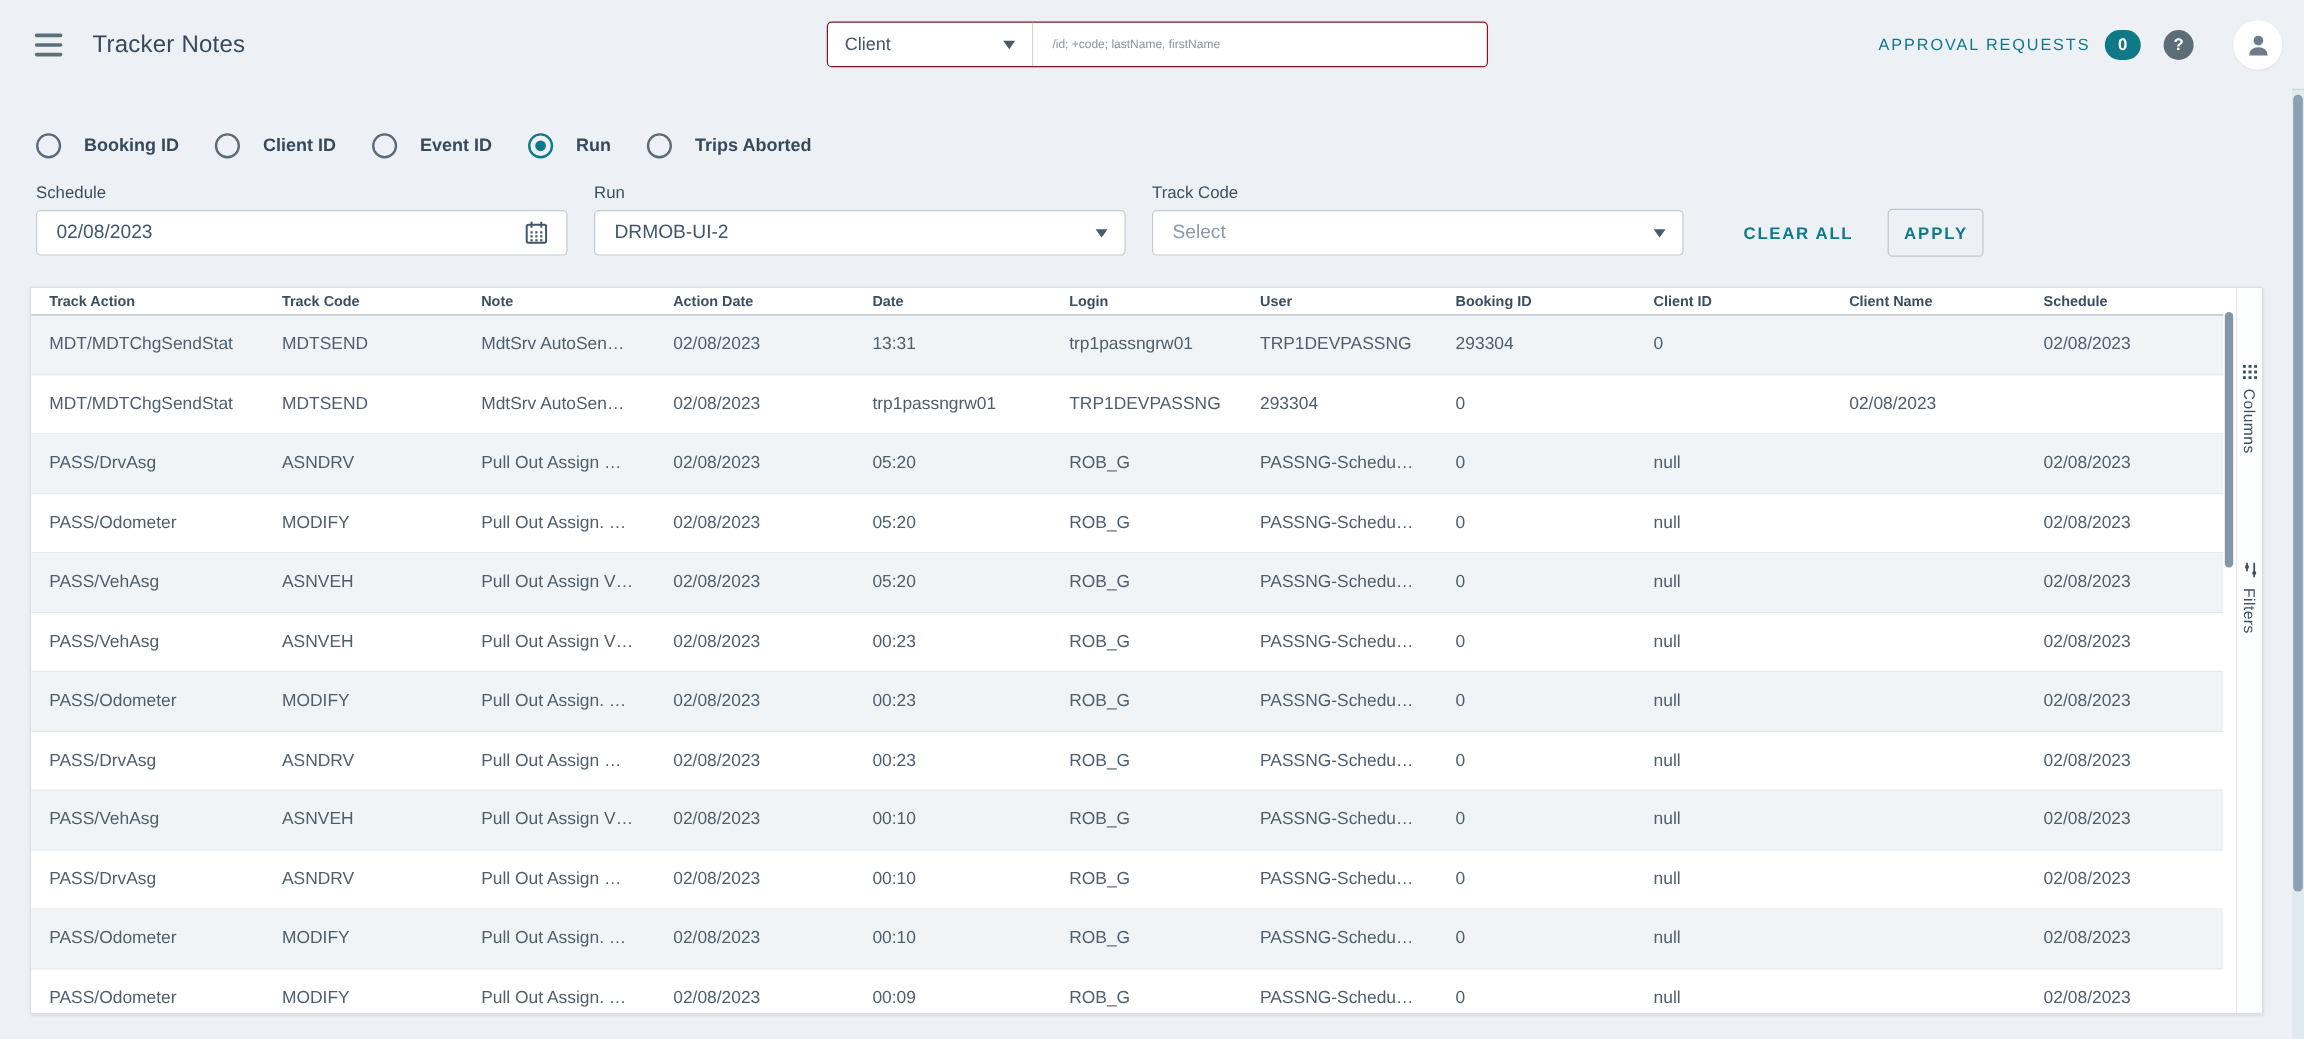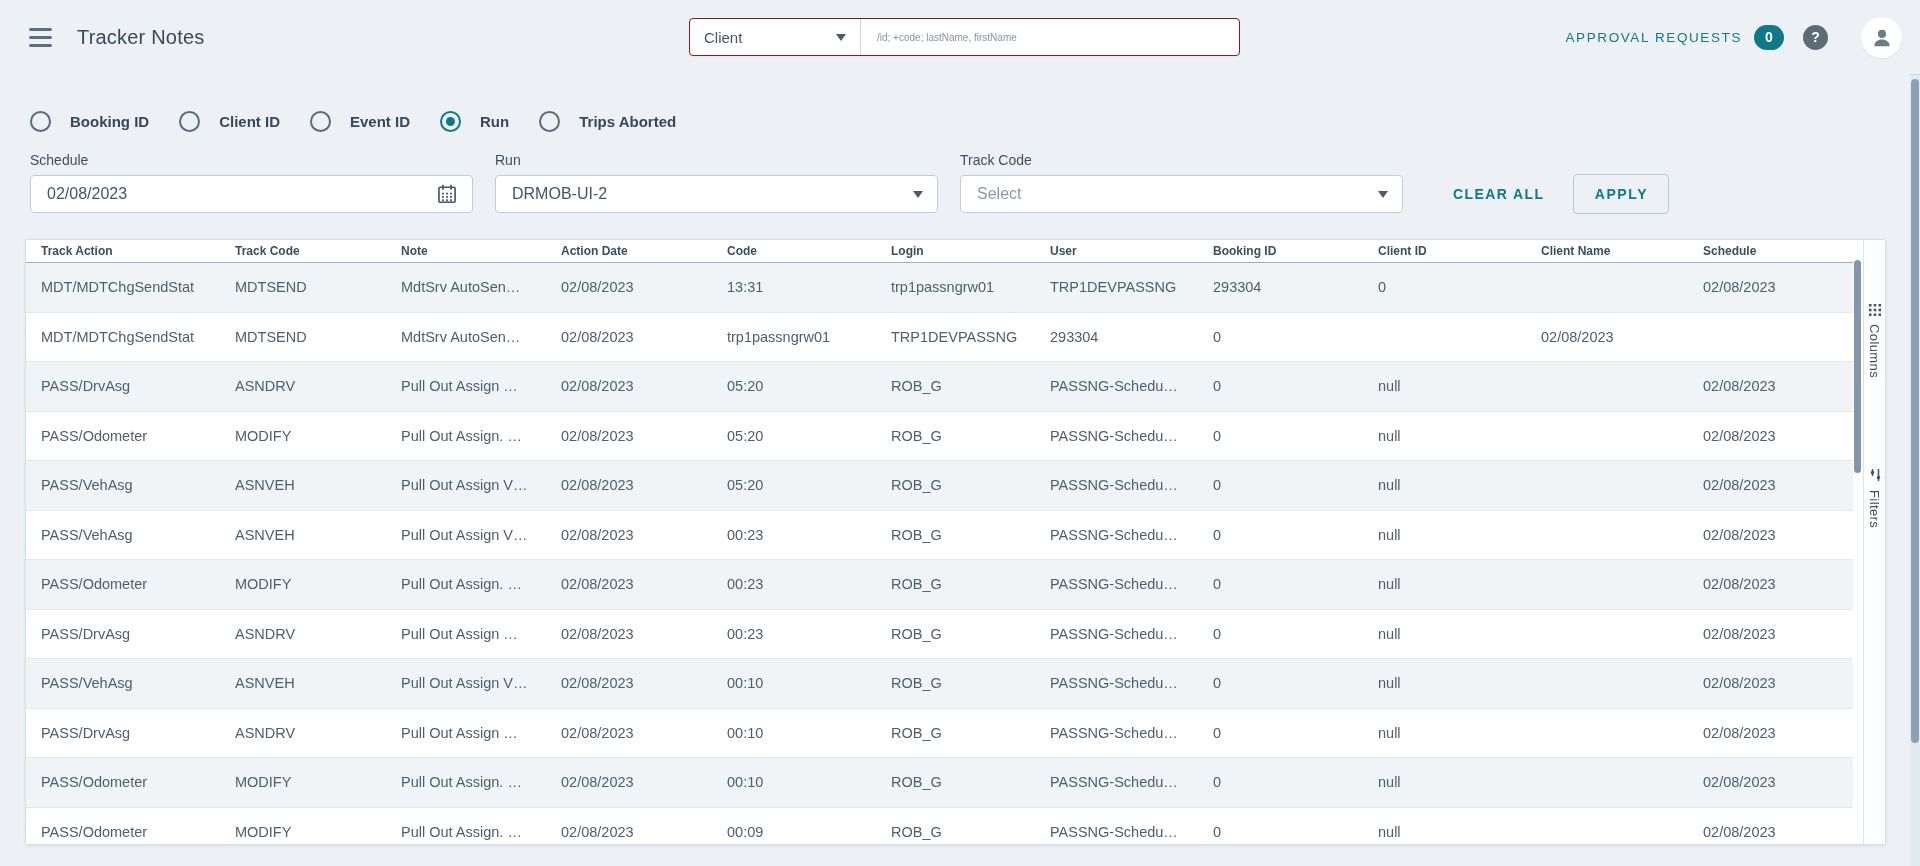--- a/index.html
+++ b/index.html
@@ -119,21 +119,21 @@
   .control .placeholder { color:#8d9aa5; }
   .cal-icon { flex:0 0 auto; }
   .actions { display:flex; align-items:center; height:38px; }
   .clear-all {
     margin-left:28px;
     font-size:14px; font-weight:700; letter-spacing:1.4px;
     color:#0f7988; text-decoration:none; cursor:pointer;
   }
   .apply-btn {
     margin-left:29px;
-    width:96px; height:40px;
+    width:80px; height:40px;
     background:transparent;
     border:1px solid #bdc6cf; border-radius:4px;
     font-family:"Liberation Sans", sans-serif;
     font-size:14px; font-weight:700; letter-spacing:1.6px;
     color:#0f7988; cursor:pointer;
   }
 
   
   .table-card {
     position:absolute; left:25px; top:239px;
@@ -317,21 +317,21 @@
     </div>
   </section>
 
   <section class="table-card">
     <div class="table-main">
       <div class="thead" id="thead">
           <div class="th">Track Action</div>
           <div class="th">Track Code</div>
           <div class="th">Note</div>
           <div class="th">Action Date</div>
-          <div class="th">Code</div>
+          <div class="th">Date</div>
           <div class="th">Login</div>
           <div class="th">User</div>
           <div class="th">Booking ID</div>
           <div class="th">Client ID</div>
           <div class="th">Client Name</div>
           <div class="th">Schedule</div>
         </div>
       <div class="tbody" id="tbody">
           <div class="tr">
             <div class="td">MDT/MDTChgSendStat</div>

